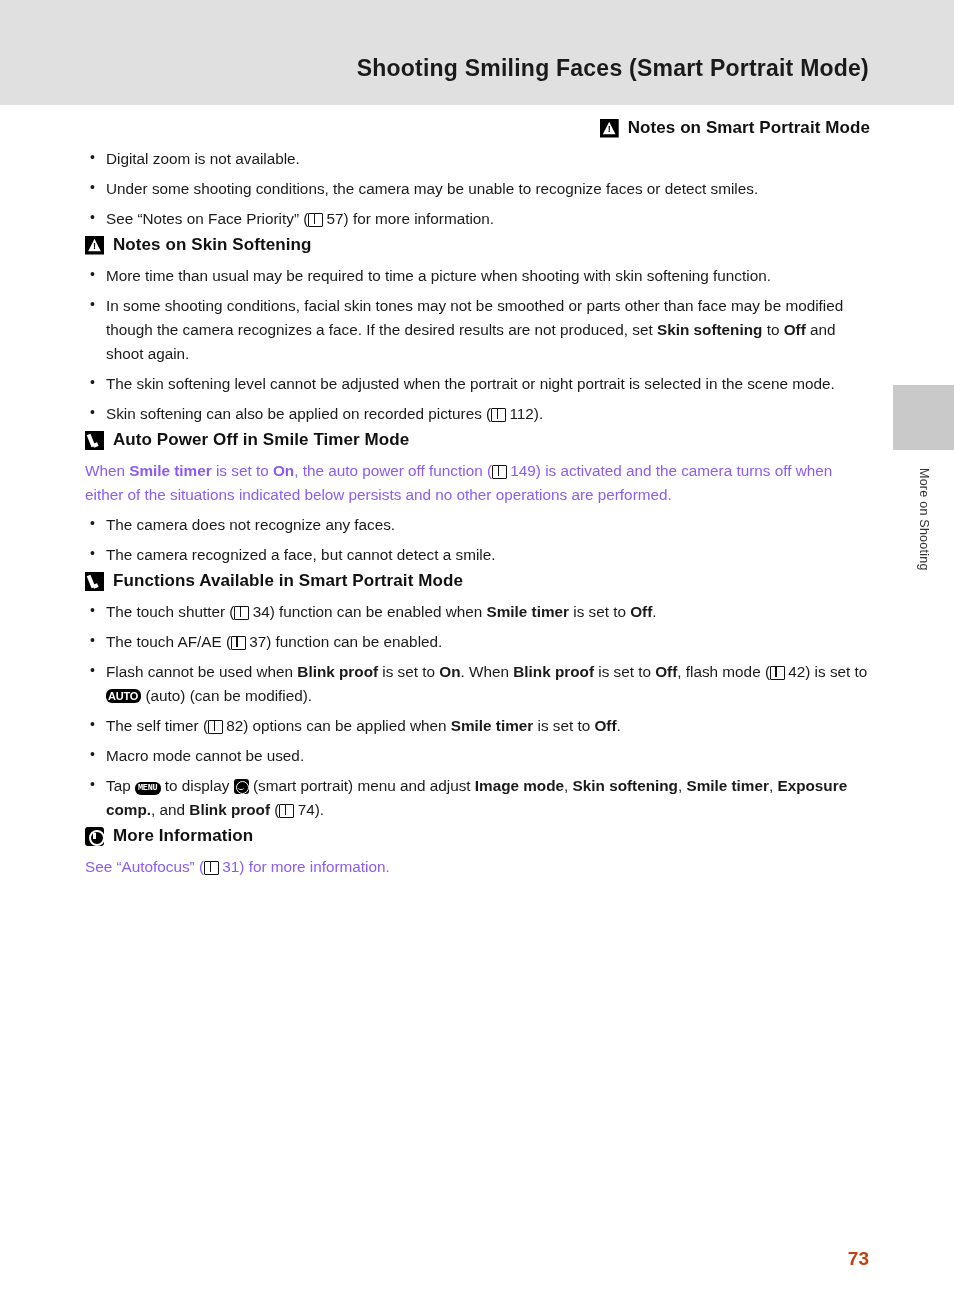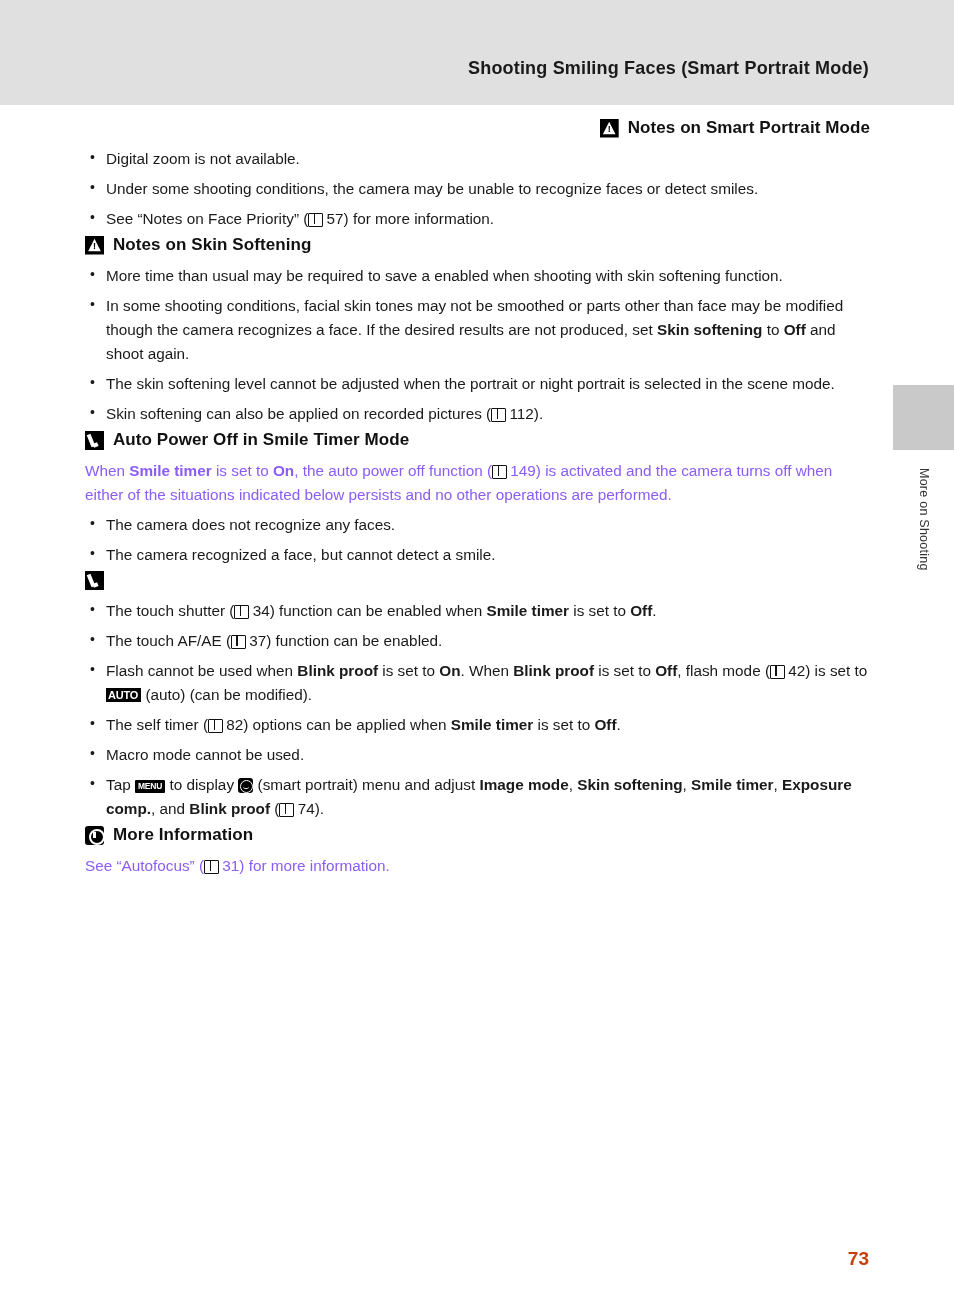--- a/index.html
+++ b/index.html
@@ -18,21 +18,21 @@
     left: 0; top: 0;
     width: 954px;
     height: 105px;
     background: #e0e0e0;
   }
   .header-title {
     position: absolute;
     right: 85px;
     top: 68px;
     transform: translateY(-50%);
-    font-size: 18px;
+    font-size: 23px;
     font-weight: bold;
     color: #1a1a1a;
     letter-spacing: 0.01em;
   }
   .side-tab {
     position: absolute;
     left: 893px;
     top: 385px;
     width: 61px;
     height: 65px;
@@ -202,36 +202,37 @@
     width: 1.4px; height: 10px;
     background: #111;
   }
   .flashauto {
     display: inline-block;
     background: #000;
     color: #fff;
     font-size: 11px;
     font-weight: bold;
     padding: 1px 3px 1px 2px;
-    border-radius: 0;
+    border-radius: 6px;
     vertical-align: 1px;
     line-height: 12px;
     letter-spacing: -0.2px;
   }
   .menuicon {
     display: inline-block;
     background: #000;
     color: #fff;
     font-size: 8.5px;
     font-weight: bold;
     padding: 2px 3px;
-    border-radius: 1px;
+    border-radius: 6px;
     vertical-align: 1px;
     line-height: 9px;
     letter-spacing: -0.2px;
+    font-family: Liberation Mono, monospace;
   }
   .smileicon {
     display: inline-block;
     width: 15px; height: 15px;
     border-radius: 3px;
     background: #000;
     position: relative;
     vertical-align: -3px;
   }
   .smileicon::before {
@@ -283,21 +284,21 @@
       <li>See “Notes on Face Priority” (<span class="bookref"></span> <span>57</span>) for more information.</li>
     </ul>
   </div>
 
   <div class="sec">
     <div class="sec-head">
       <span class="icon-box icon-warn"></span>
       <h2>Notes on Skin Softening</h2>
     </div>
     <ul class="bullets">
-      <li>More time than usual may be required to save a enabled when shooting with skin softening function.</li>
+      <li>More time than usual may be required to time a picture when shooting with skin softening function.</li>
       <li>In some shooting conditions, facial skin tones may not be smoothed or parts other than face may be modified though the camera recognizes a face. If the desired results are not produced, set <b>Skin softening</b> to <b>Off</b> and shoot again.</li>
       <li>The skin softening level cannot be adjusted when the portrait or night portrait is selected in the scene mode.</li>
       <li>Skin softening can also be applied on recorded pictures (<span class="bookref"></span> <span>112</span>).</li>
     </ul>
   </div>
 
   <div class="sec">
     <div class="sec-head">
       <span class="icon-box icon-pencil"></span>
       <h2>Auto Power Off in Smile Timer Mode</h2>
@@ -305,20 +306,21 @@
     <p class="para">When <b>Smile timer</b> is set to <b>On</b>, the auto power off function (<span class="bookref"></span> <span>149</span>) is activated and the camera turns off when either of the situations indicated below persists and no other operations are performed.</p>
     <ul class="bullets">
       <li>The camera does not recognize any faces.</li>
       <li>The camera recognized a face, but cannot detect a smile.</li>
     </ul>
   </div>
 
   <div class="sec">
     <div class="sec-head">
       <span class="icon-box icon-pencil"></span>
+      <h2>Functions Available in Smart Portrait Mode</h2>
     </div>
     <ul class="bullets">
       <li>The touch shutter (<span class="bookref"></span> <span>34</span>) function can be enabled when <b>Smile timer</b> is set to <b>Off</b>.</li>
       <li>The touch AF/AE (<span class="bookref"></span> <span>37</span>) function can be enabled.</li>
       <li>Flash cannot be used when <b>Blink proof</b> is set to <b>On</b>. When <b>Blink proof</b> is set to <b>Off</b>, flash mode (<span class="bookref"></span> <span>42</span>) is set to <span class="flashauto">AUTO</span> (auto) (can be modified).</li>
       <li>The self timer (<span class="bookref"></span> <span>82</span>) options can be applied when <b>Smile timer</b> is set to <b>Off</b>.</li>
       <li>Macro mode cannot be used.</li>
       <li>Tap <span class="menuicon">MENU</span> to display <span class="smileicon"></span> (smart portrait) menu and adjust <b>Image mode</b>, <b>Skin softening</b>, <b>Smile timer</b>, <b>Exposure comp.</b>, and <b>Blink proof</b> (<span class="bookref"></span> <span>74</span>).</li>
     </ul>
   </div>

